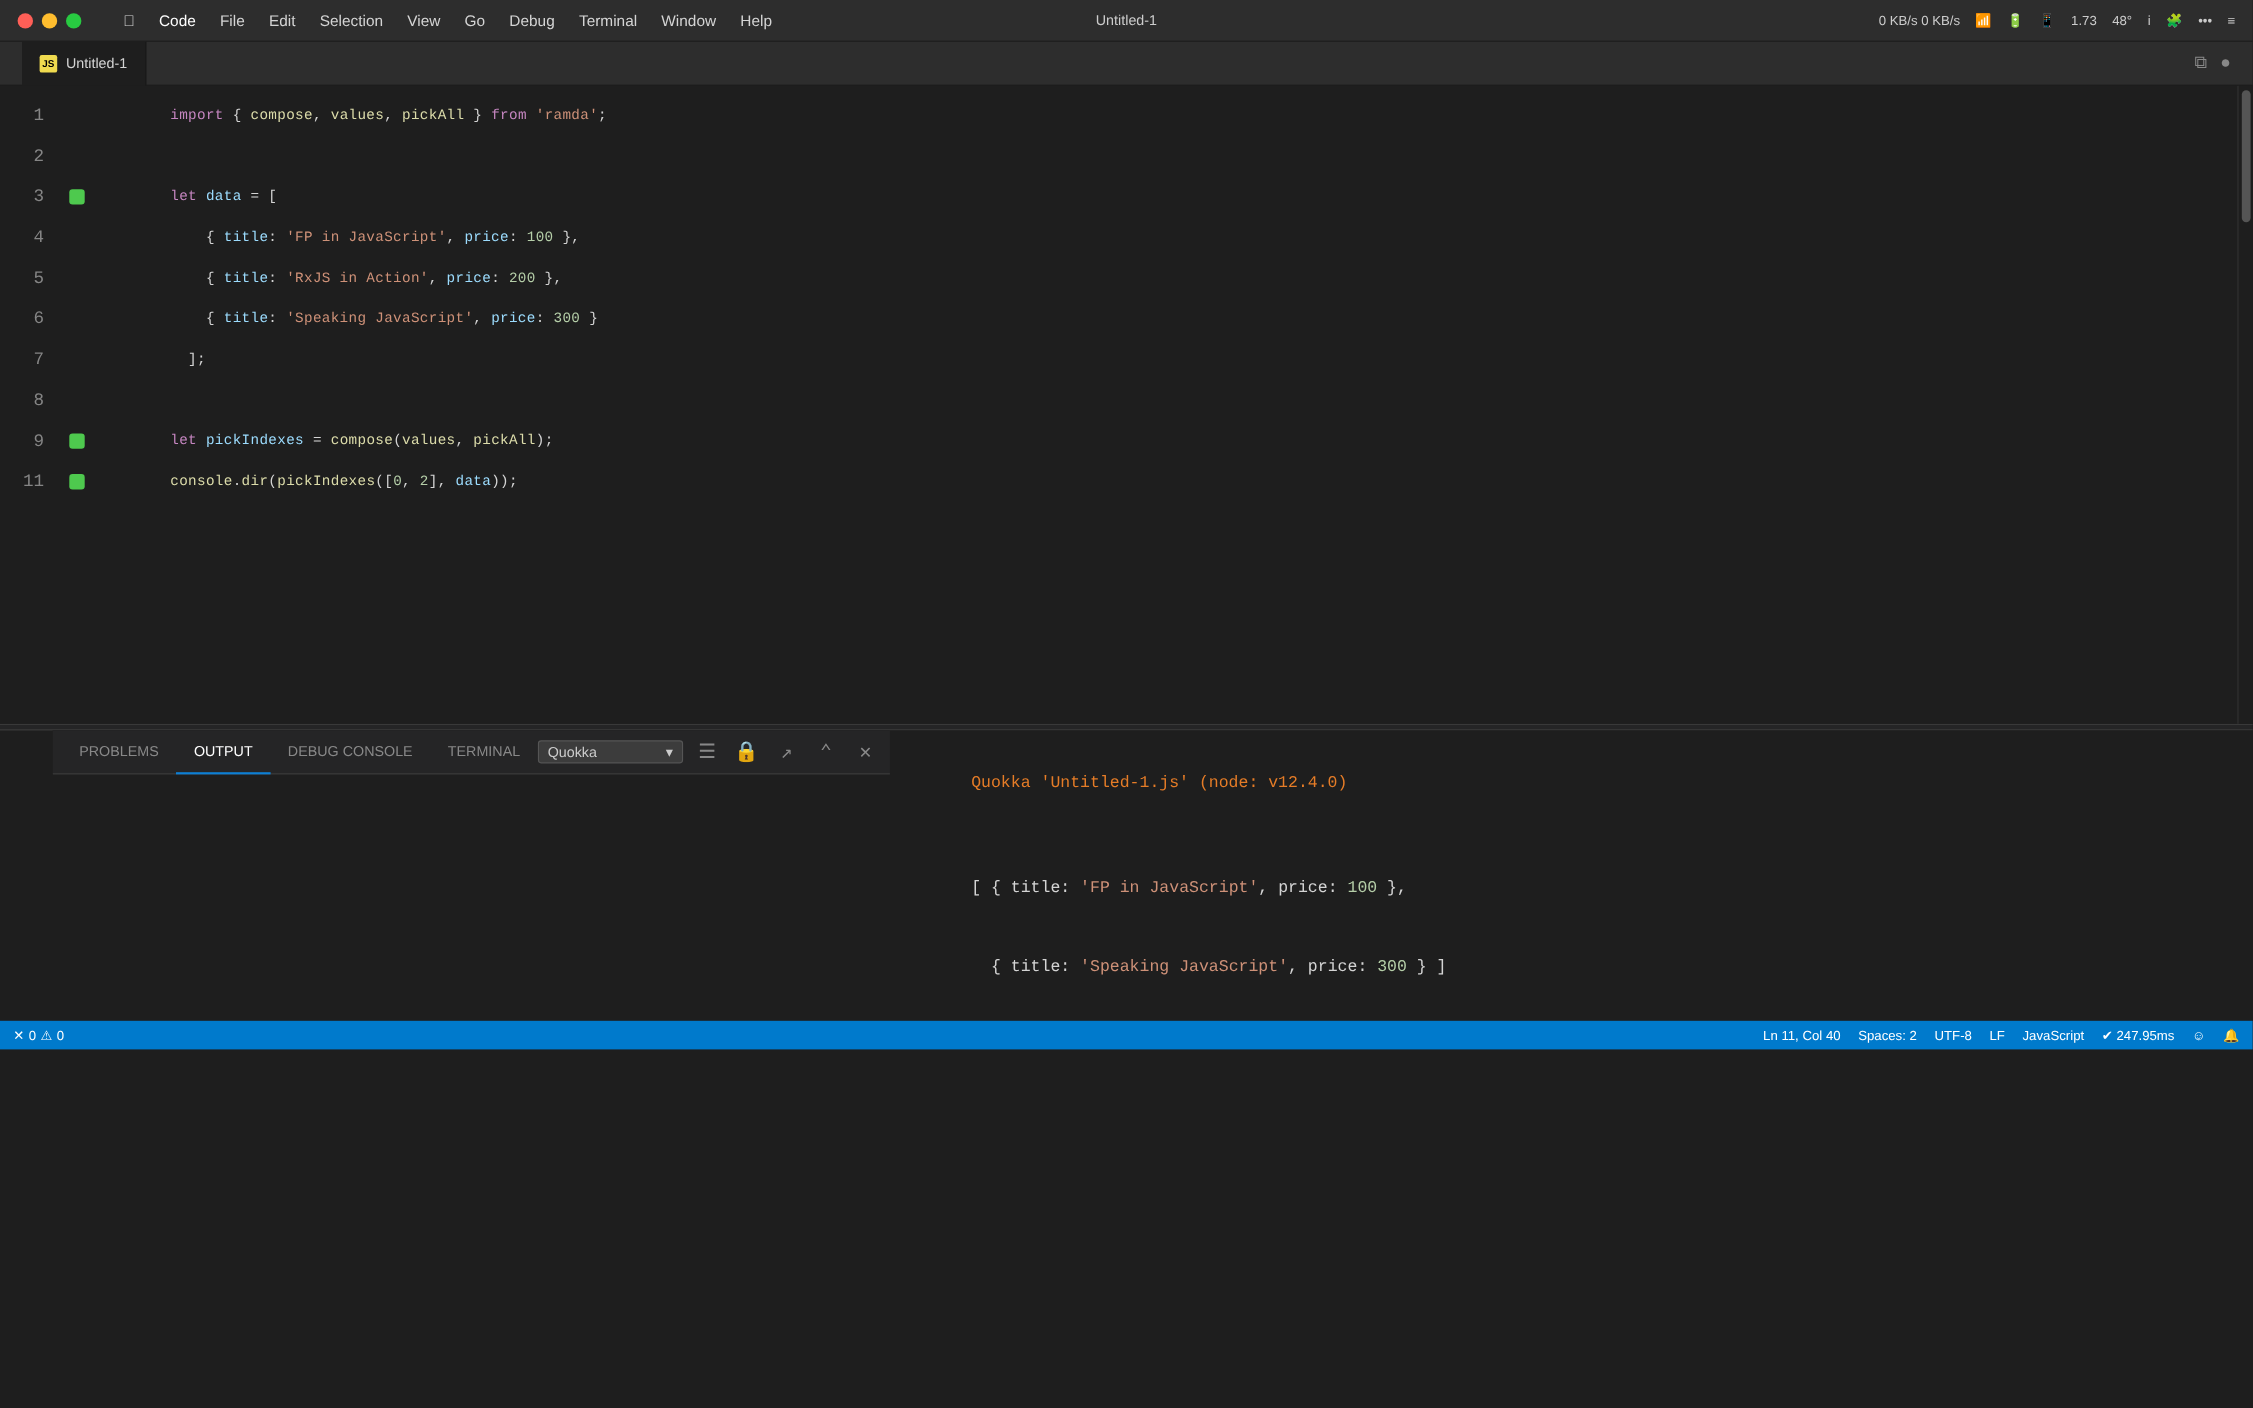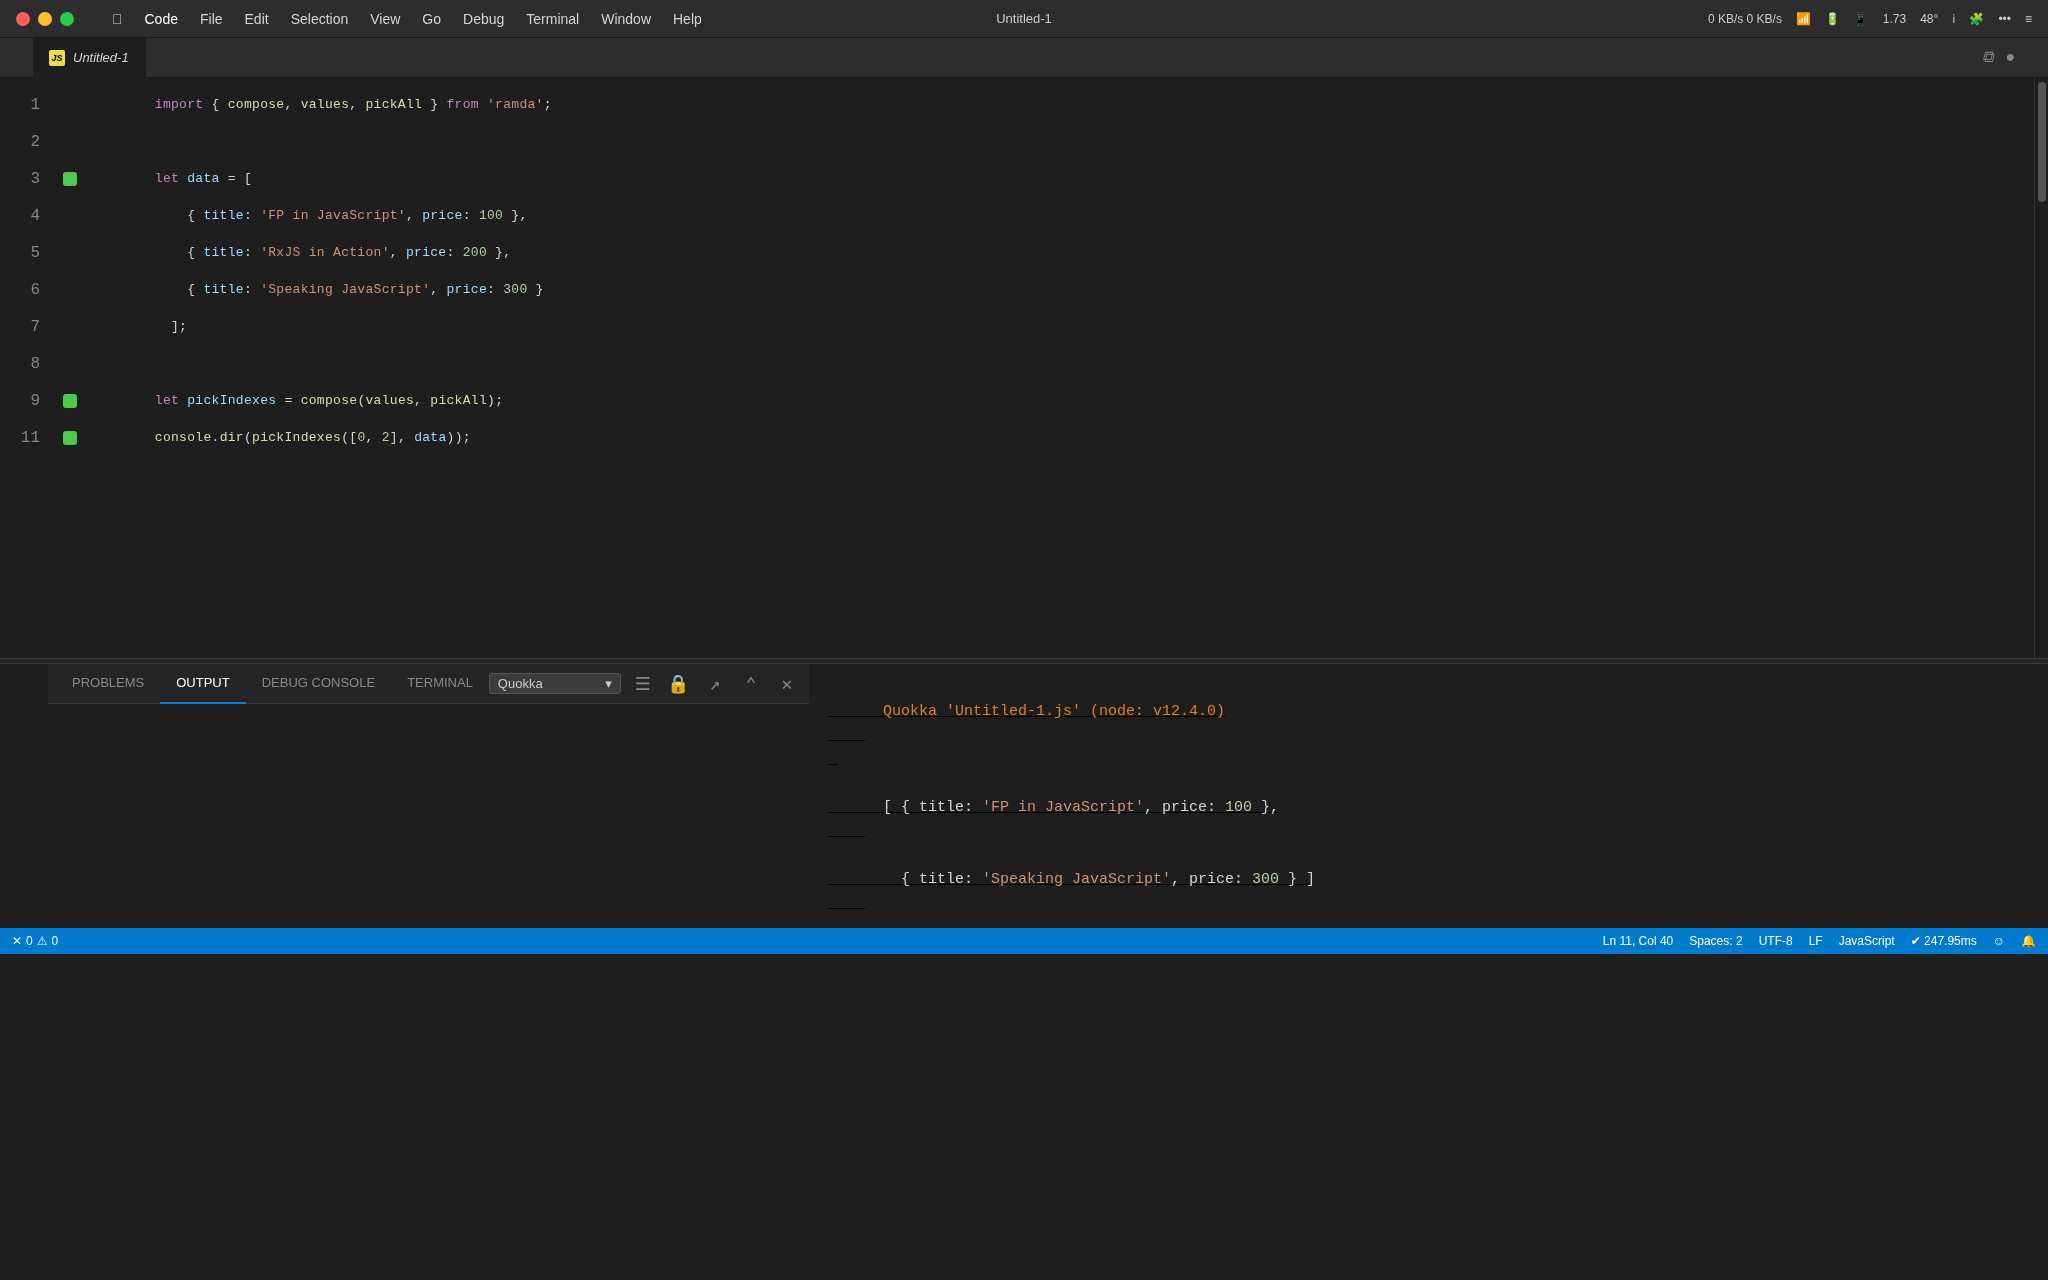--- a/index.html
+++ b/index.html
@@ -68,23 +68,22 @@
       font-family: -apple-system, BlinkMacSystemFont, sans-serif;
       color: #cccccc;
     }
 
     
     .tabbar {
       background: #2d2d2d;
       height: 40px;
       display: flex;
       align-items: center;
-      padding: 0 33px;
+      padding: 0 20px;
       border-bottom: 1px solid #1a1a1a;
-      font-style: italic;
     }
     .tab {
       display: flex;
       align-items: center;
       gap: 8px;
       padding: 0 16px;
       height: 40px;
       background: #1e1e1e;
       color: #d4d4d4;
       font-size: 13px;
@@ -269,21 +268,20 @@
     .panel-content {
       flex: 1;
       padding: 12px 20px;
       overflow: hidden;
     }
 
     .output-line {
       font-size: 15px;
       line-height: 1.6;
       white-space: pre;
-      text-decoration: underline;
     }
 
     .output-orange { color: #e57c27; }
     .output-str { color: #ce9178; }
     .output-num { color: #b5cea8; }
     .output-plain { color: #d4d4d4; }
 
     
     .statusbar {
       height: 26px;

